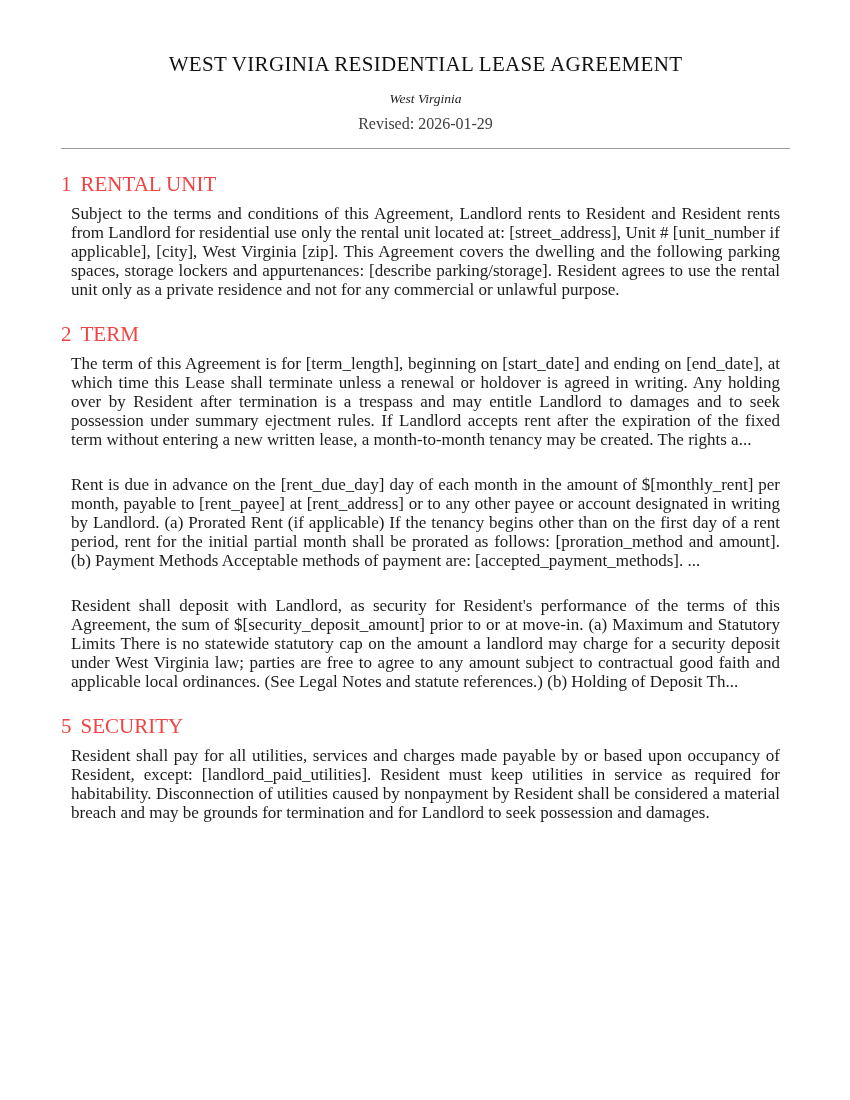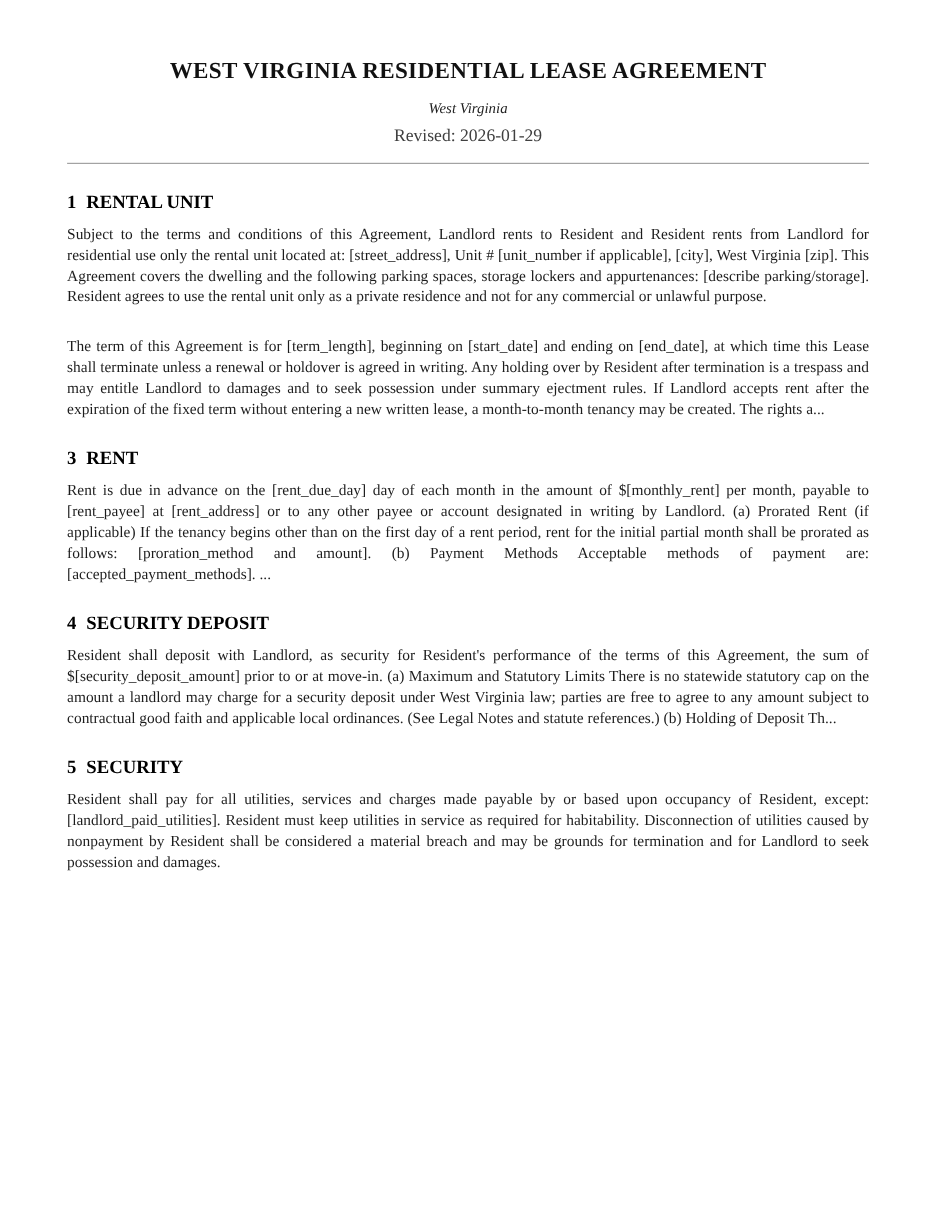--- a/index.html
+++ b/index.html
@@ -16,21 +16,21 @@
     padding: 53px 60px 0 61px;
     font-family: "Liberation Serif", "DejaVu Serif", serif;
     color: #1c1c1c;
     overflow: hidden;
   }
   .doc-header { text-align: center; }
   .doc-title {
     margin: 0;
     font-size: 21px;
     line-height: 22px;
-    font-weight: bold;
+    font-weight: normal;
     letter-spacing: 0.3px;
     color: #111111;
   }
   .doc-subtitle {
     margin-top: 16px;
     font-size: 13.5px;
     line-height: 15px;
     font-style: italic;
     color: #222222;
   }
@@ -41,32 +41,32 @@
     color: #404040;
   }
   .doc-divider {
     border: none;
     border-top: 1px solid #9a9a9a;
     margin: 18px 0 0 0;
   }
   .doc-section { margin-top: 26px; }
   .section-heading {
     margin: 0 0 11px 0;
-    font-size: 17px;
+    font-size: 21px;
     line-height: 18px;
-    font-weight: bold;
-    color: #000000;
+    font-weight: normal;
+    color: #ef4444;
   }
   .section-number {
     display: inline-block;
     margin-right: 9px;
   }
   .section-body {
-    margin: 0;
-    font-size: 14px;
+    margin: 10px;
+    font-size: 17px;
     line-height: 19px;
     text-align: justify;
     color: #1c1c1c;
   }
 </style>
 </head>
 <body>
 
 <div class="page">
 
@@ -77,30 +77,29 @@
   </header>
 
   <hr class="doc-divider">
 
   <section class="doc-section">
     <h2 class="section-heading"><span class="section-number">1</span><span>RENTAL UNIT</span></h2>
     <p class="section-body">Subject to the terms and conditions of this Agreement, Landlord rents to Resident and Resident rents from Landlord for residential use only the rental unit located at: [street_address], Unit # [unit_number if applicable], [city], West Virginia [zip]. This Agreement covers the dwelling and the following parking spaces, storage lockers and appurtenances: [describe parking/storage]. Resident agrees to use the rental unit only as a private residence and not for any commercial or unlawful purpose.</p>
   </section>
 
   <section class="doc-section">
+    <h2 class="section-heading"><span class="section-number">2</span><span>TERM</span></h2>
     <p class="section-body">The term of this Agreement is for [term_length], beginning on [start_date] and ending on [end_date], at which time this Lease shall terminate unless a renewal or holdover is agreed in writing. Any holding over by Resident after termination is a trespass and may entitle Landlord to damages and to seek possession under summary ejectment rules. If Landlord accepts rent after the expiration of the fixed term without entering a new written lease, a month-to-month tenancy may be created. The rights a...</p>
   </section>
 
   <section class="doc-section">
-    <h2 class="section-heading"><span class="section-number">3</span><span>RENT</span></h2>
     <p class="section-body">Rent is due in advance on the [rent_due_day] day of each month in the amount of $[monthly_rent] per month, payable to [rent_payee] at [rent_address] or to any other payee or account designated in writing by Landlord. (a) Prorated Rent (if applicable) If the tenancy begins other than on the first day of a rent period, rent for the initial partial month shall be prorated as follows: [proration_method and amount]. (b) Payment Methods Acceptable methods of payment are: [accepted_payment_methods]. ...</p>
   </section>
 
   <section class="doc-section">
-    <h2 class="section-heading"><span class="section-number">4</span><span>SECURITY DEPOSIT</span></h2>
     <p class="section-body">Resident shall deposit with Landlord, as security for Resident's performance of the terms of this Agreement, the sum of $[security_deposit_amount] prior to or at move-in. (a) Maximum and Statutory Limits There is no statewide statutory cap on the amount a landlord may charge for a security deposit under West Virginia law; parties are free to agree to any amount subject to contractual good faith and applicable local ordinances. (See Legal Notes and statute references.) (b) Holding of Deposit Th...</p>
   </section>
 
   <section class="doc-section">
     <h2 class="section-heading"><span class="section-number">5</span><span>SECURITY</span></h2>
     <p class="section-body">Resident shall pay for all utilities, services and charges made payable by or based upon occupancy of Resident, except: [landlord_paid_utilities]. Resident must keep utilities in service as required for habitability. Disconnection of utilities caused by nonpayment by Resident shall be considered a material breach and may be grounds for termination and for Landlord to seek possession and damages.</p>
   </section>
 
 </div>
 

